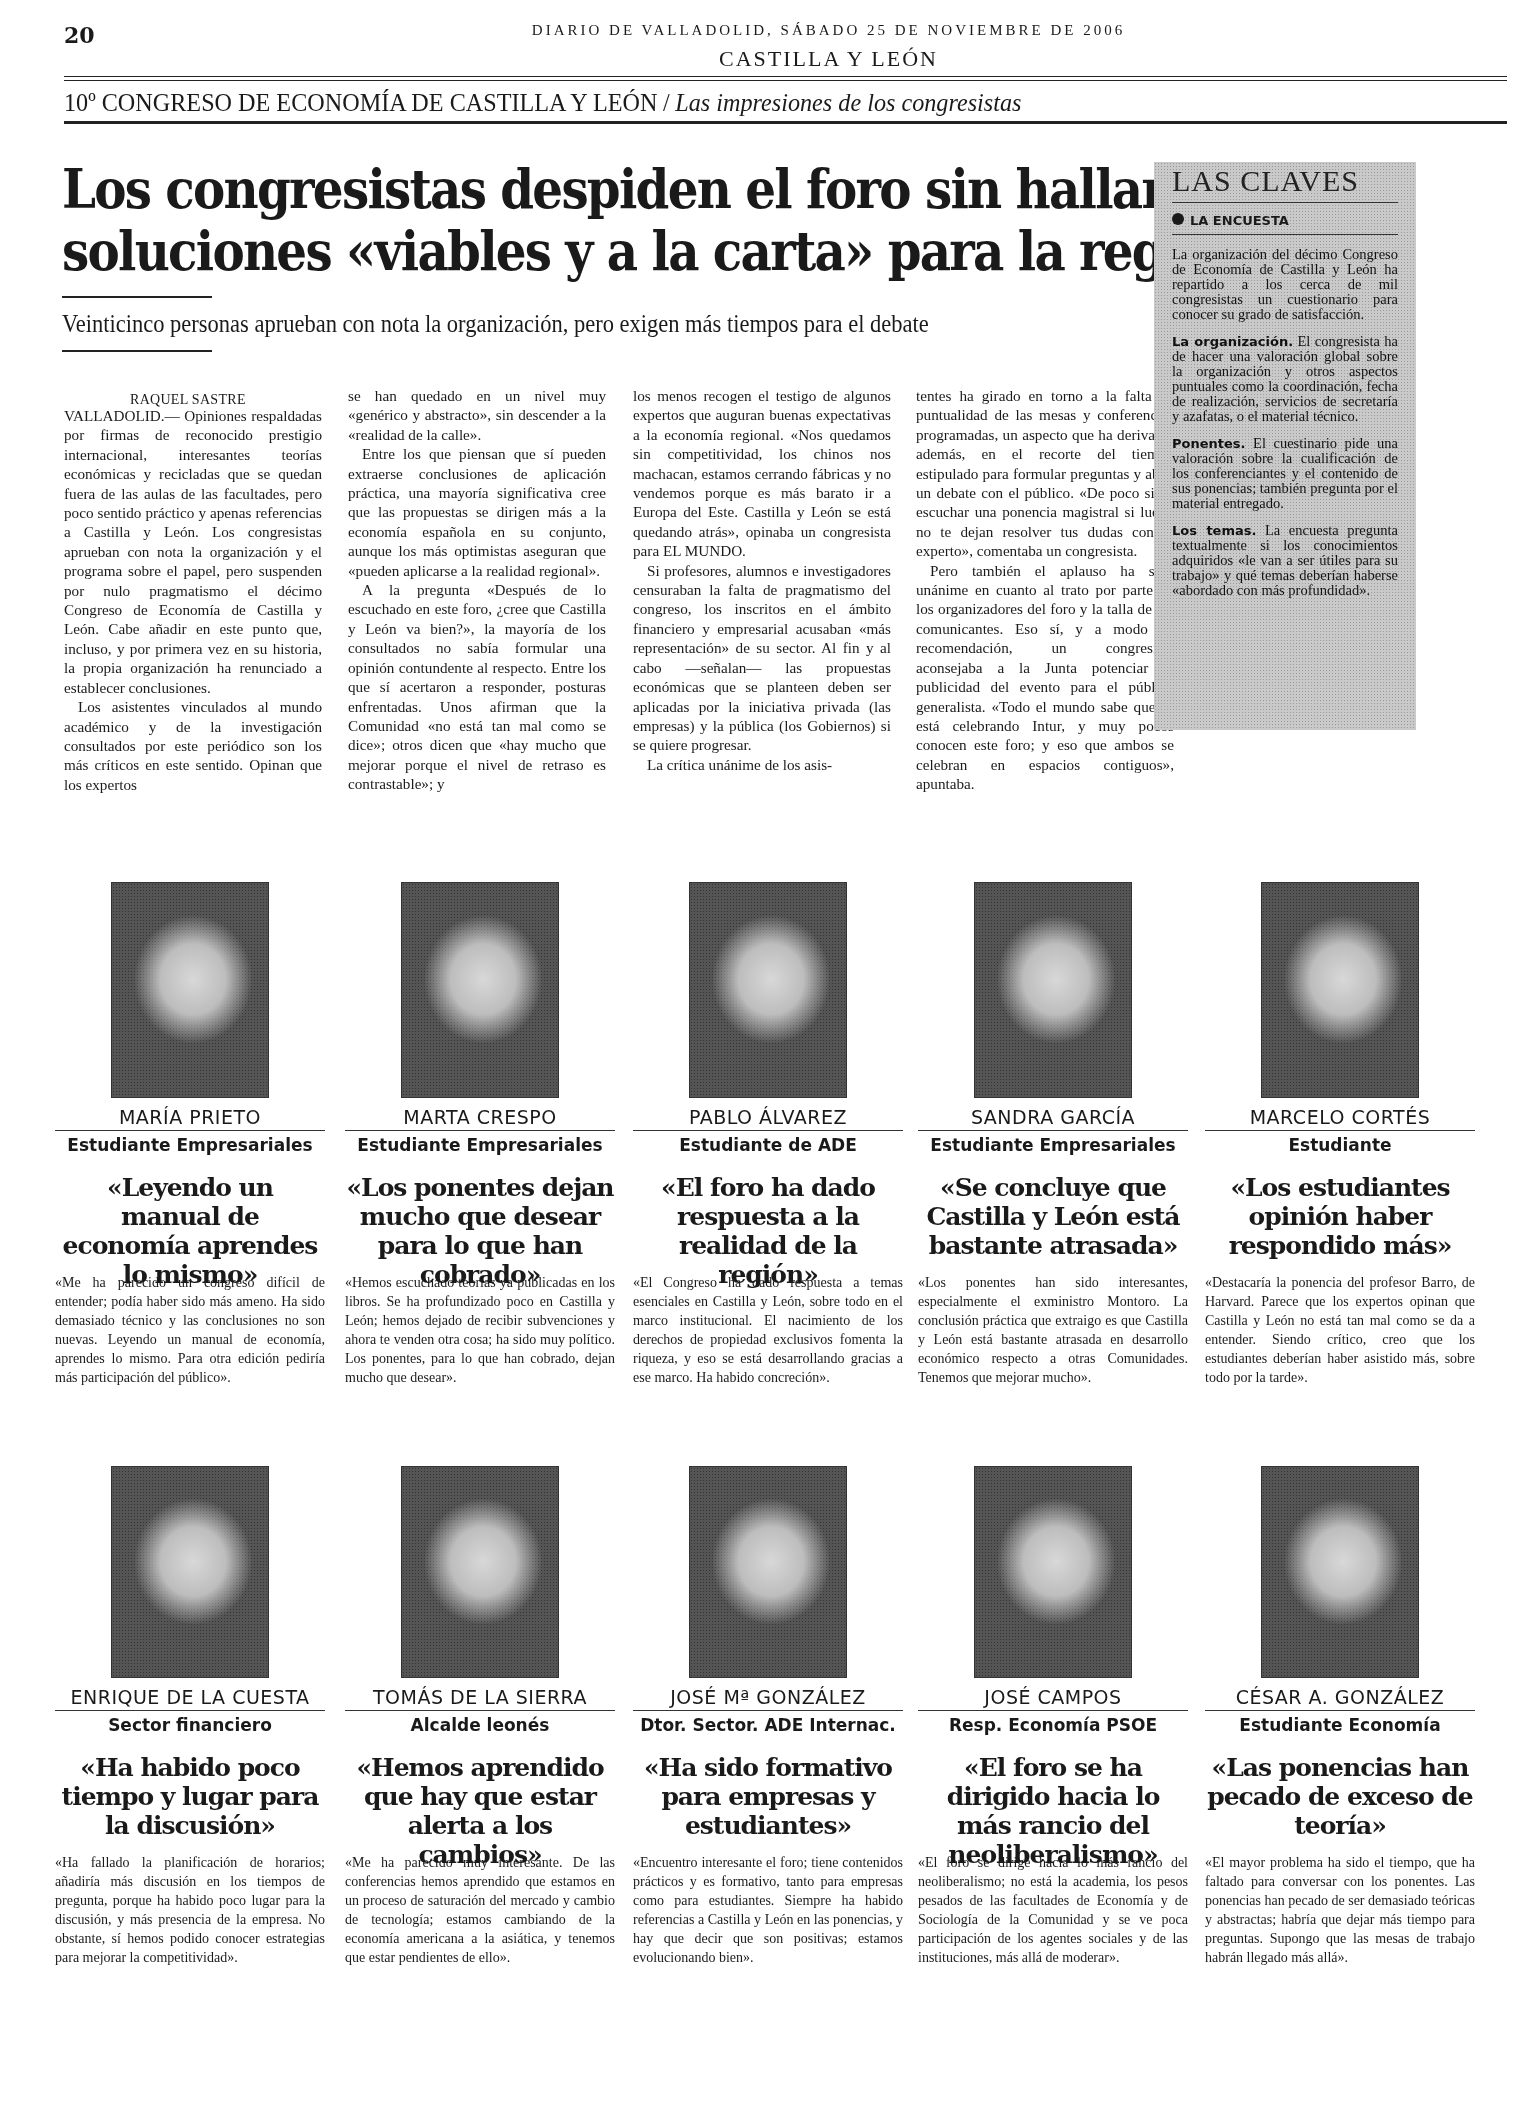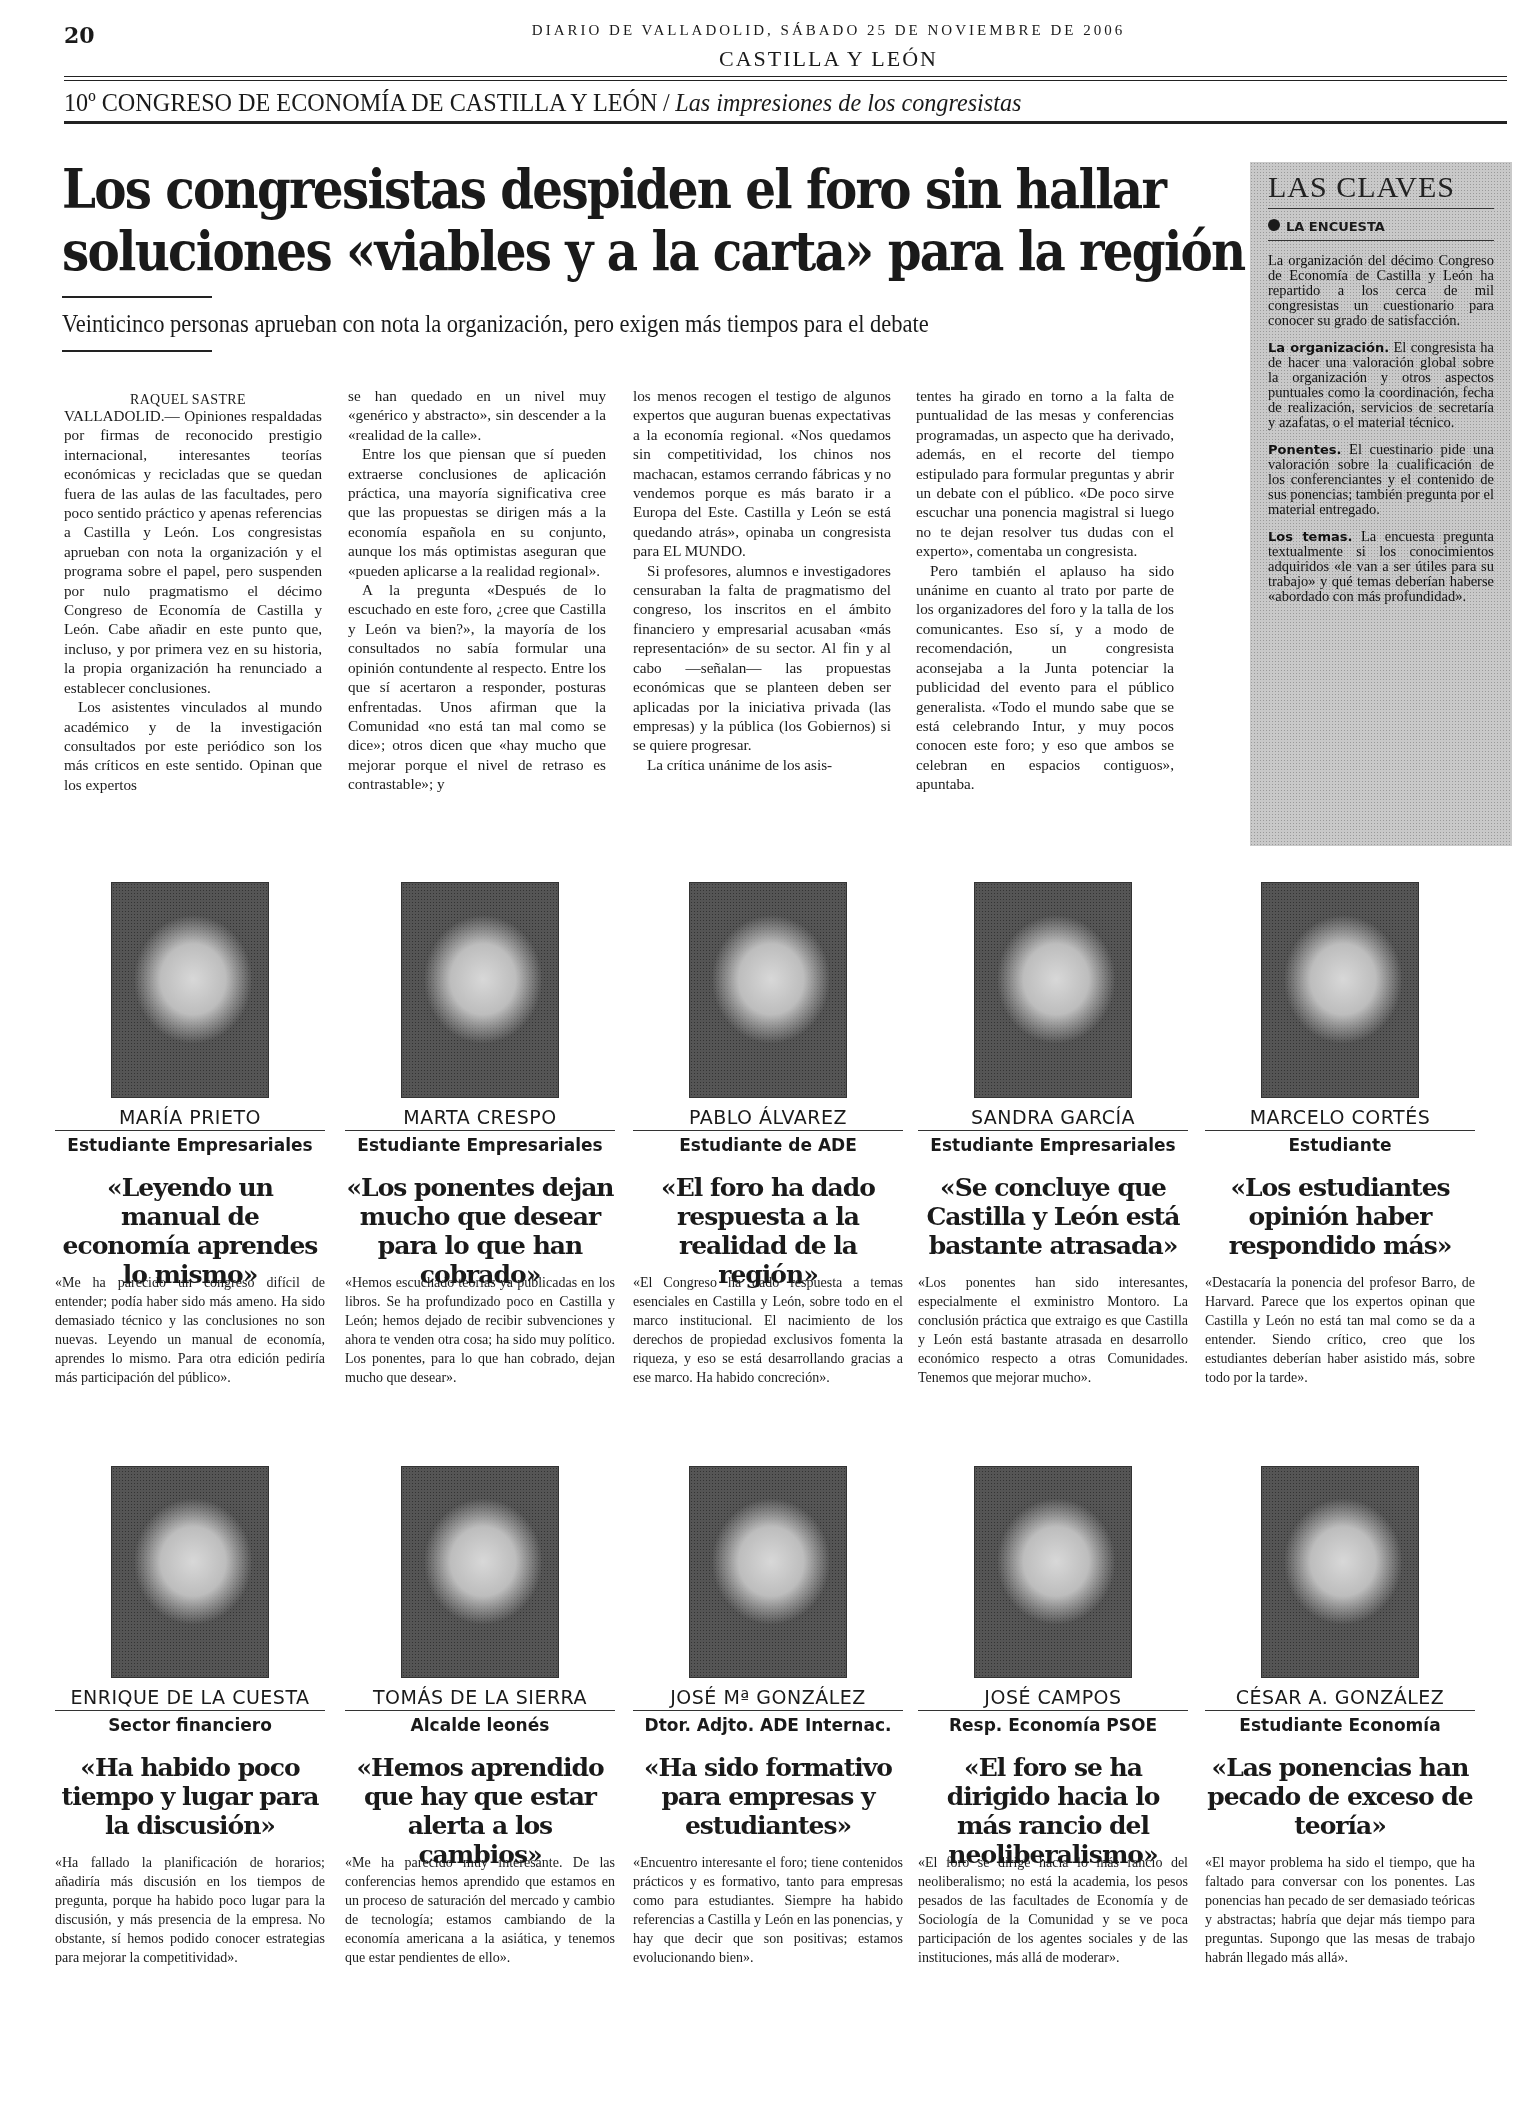--- a/index.html
+++ b/index.html
@@ -57,25 +57,25 @@
   }
   .col p { text-indent: 14px; }
   .col p.first { text-indent: 0; }
   .col1 { left: 64px; }
   .col2 { left: 348px; top: 386px; }
   .col3 { left: 633px; top: 386px; }
   .col4 { left: 916px; top: 386px; }
 
   
   .sidebar {
-    position: absolute; left: 1250px; top: 162px; width: 262px; height: 684px;
+    position: absolute; left: 1154px; top: 162px; width: 262px; height: 568px;
     background-color: #c9c9c9;
     background-image: radial-gradient(#9a9a9a 0.8px, transparent 0.9px);
     background-size: 3px 3px;
-    padding: 8px 18px 0 18px;
+    padding: 2px 18px 0 18px;
   }
   .sidebar-title { font-size: 30px; letter-spacing: 1px; color: #222; padding-bottom: 4px; border-bottom: 1px solid #333; }
   .sidebar-sub {
     margin-top: 10px; font-family: "DejaVu Sans", sans-serif; font-weight: bold; font-size: 13px;
     padding-bottom: 6px; border-bottom: 1px solid #333;
   }
   .sidebar-sub .dot { display: inline-block; width: 12px; height: 12px; border-radius: 50%; background: #1a1a1a; margin-right: 6px; vertical-align: 0; }
   .sidebar p { font-size: 14.5px; line-height: 15px; text-align: justify; margin-top: 12px; color: #111; }
   .sidebar p b { font-family: "DejaVu Sans", sans-serif; font-size: 13px; }
 
@@ -202,21 +202,21 @@
 <div class="profile row2 p2">
   <div class="photo"></div>
   <div class="pname">TOMÁS DE LA SIERRA</div>
   <div class="prole">Alcalde leonés</div>
   <div class="pquote">«Hemos aprendido que hay que estar alerta a los cambios»</div>
   <div class="ptext">«Me ha parecido muy interesante. De las conferencias hemos aprendido que estamos en un proceso de saturación del mercado y cambio de tecnología; estamos cambiando de la economía americana a la asiática, y tenemos que estar pendientes de ello».</div>
 </div>
 <div class="profile row2 p3">
   <div class="photo"></div>
   <div class="pname">JOSÉ Mª GONZÁLEZ</div>
-  <div class="prole">Dtor. Adjto. ADE Internac.</div>
+  <div class="prole">Dtor. Sector. ADE Internac.</div>
   <div class="pquote">«Ha sido formativo para empresas y estudiantes»</div>
   <div class="ptext">«Encuentro interesante el foro; tiene contenidos prácticos y es formativo, tanto para empresas como para estudiantes. Siempre ha habido referencias a Castilla y León en las ponencias, y hay que decir que son positivas; estamos evolucionando bien».</div>
 </div>
 <div class="profile row2 p4">
   <div class="photo"></div>
   <div class="pname">JOSÉ CAMPOS</div>
   <div class="prole">Resp. Economía PSOE</div>
   <div class="pquote">«El foro se ha dirigido hacia lo más rancio del neoliberalismo»</div>
   <div class="ptext">«El foro se dirige hacia lo más rancio del neoliberalismo; no está la academia, los pesos pesados de las facultades de Economía y de Sociología de la Comunidad y se ve poca participación de los agentes sociales y de las instituciones, más allá de moderar».</div>
 </div>

